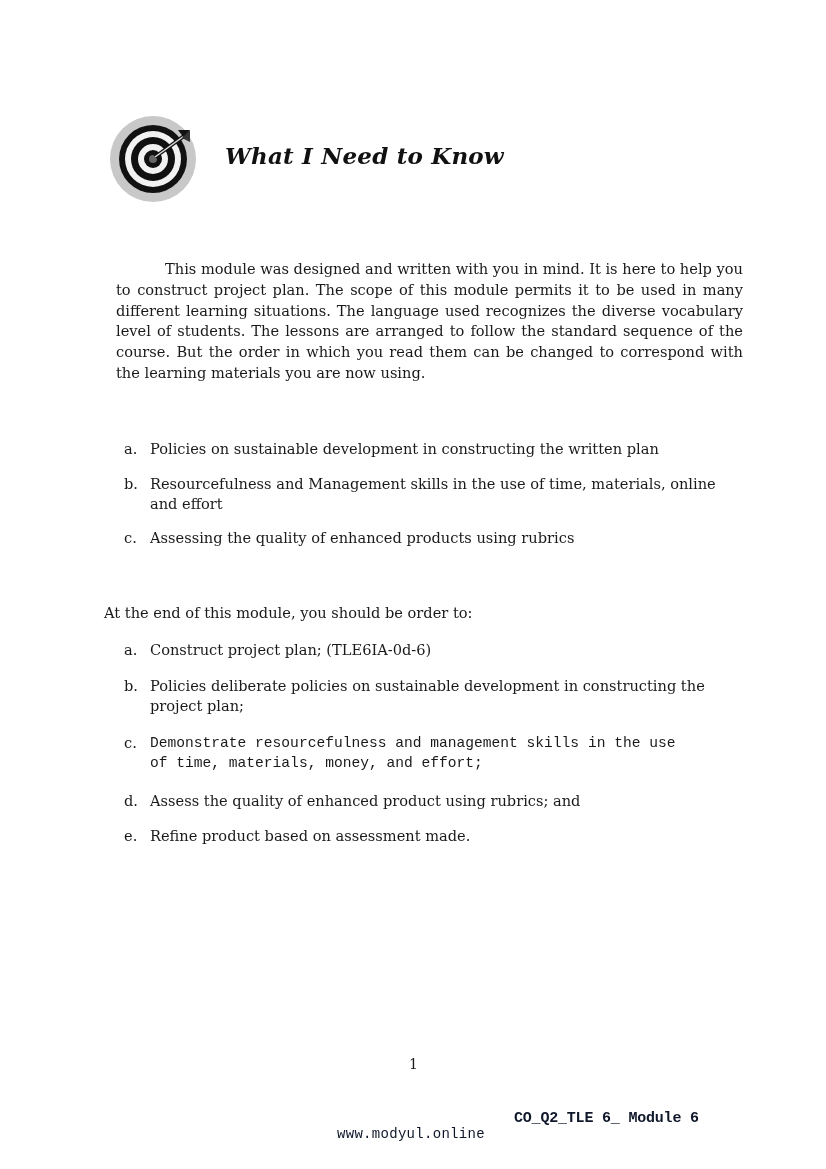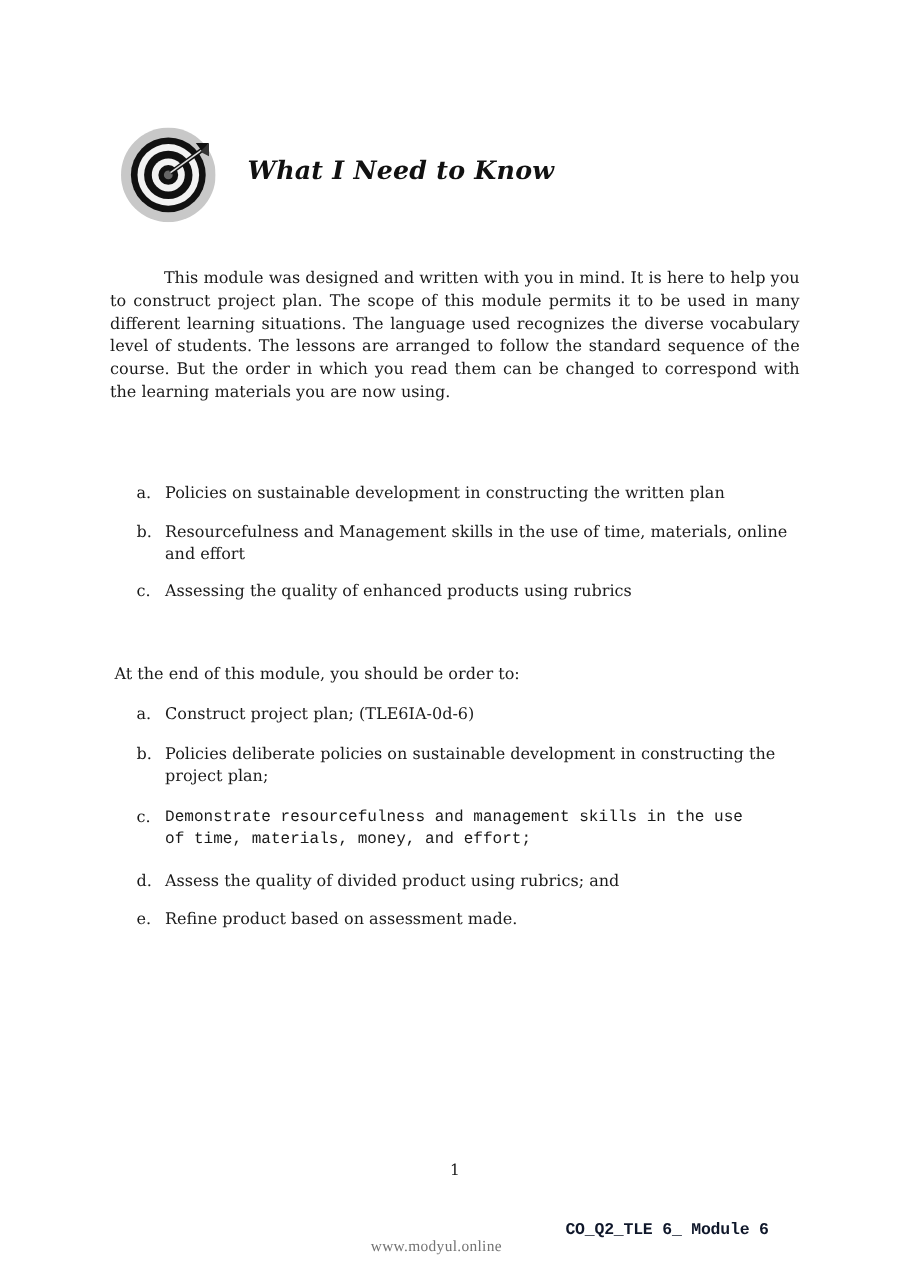--- a/index.html
+++ b/index.html
@@ -22,22 +22,22 @@
   .olist { position:absolute; left:124px; width:610px; margin:0; padding:0; list-style:none; }
   .olist li { display:flex; font-size:14.6px; line-height:20.5px; }
   .olist .letter { width:26px; flex:none; }
   .olist .txt { flex:1; }
   .list1 { top:439px; }
   .list2 { top:640px; }
 
   .page-num { position:absolute; left:409px; top:1056px; font-size:14px; }
   .footer-code { position:absolute; left:514px; top:1110px; font-family:Liberation Mono, monospace;
                  font-weight:bold; font-size:15px; color:#0f172a; letter-spacing:-0.2px; }
-  .watermark { position:absolute; left:337px; top:1126px; font-family:Liberation Serif, serif;
-               font-size:14px; color:#737373; letter-spacing:0.3px; }
+  .watermark { position:absolute; left:337px; top:1126px; font-family:Liberation Mono, monospace;
+               font-size:14px; color:#0f172a; letter-spacing:0.3px; }
 </style>
 </head>
 <body>
 
 <div class="page">
 
   <svg class="target-icon" viewBox="0 0 86 86">
     <circle cx="43" cy="43" r="43" fill="#c8c8c8"></circle>
     <circle cx="43" cy="43" r="34" fill="#111"></circle>
     <circle cx="43" cy="43" r="28" fill="#f2f2f2"></circle>
@@ -46,21 +46,21 @@
     <circle cx="43" cy="43" r="9" fill="#111"></circle>
     <circle cx="43" cy="43" r="4" fill="#666"></circle>
     <line x1="45" y1="41" x2="74" y2="20" stroke="#111" stroke-width="4"></line>
     <line x1="45" y1="41" x2="74" y2="20" stroke="#ddd" stroke-width="1.5"></line>
     <polygon points="68,14 80,14 74,22" fill="#111"></polygon>
     <polygon points="80,26 80,14 72,22" fill="#333"></polygon>
   </svg>
 
   <div class="title">What I Need to Know</div>
 
-  <p class="intro body-text" style="margin:0;">
+  <p class="intro body-text" style="margin:16px;">
     <span class="indent"></span><span>This module was designed and written with you in mind. It is here to help you to construct project plan. The scope of this module permits it to be used in many different learning situations. The language used recognizes the diverse vocabulary level of students. The lessons are arranged to follow the standard sequence of the course. But the order in which you read them can be changed to correspond with the learning materials you are now using.</span>
   </p>
 
   <ul class="olist list1">
     <li style="margin-bottom:14px;">
       <span class="letter">a.</span>
       <span class="txt">Policies on sustainable development in constructing the written plan</span>
     </li>
     <li style="margin-bottom:13px;">
       <span class="letter">b.</span>
@@ -81,21 +81,21 @@
     <li style="margin-bottom:16px;">
       <span class="letter">b.</span>
       <span class="txt">Policies deliberate policies on sustainable development in constructing the project plan;</span>
     </li>
     <li style="margin-bottom:17px;">
       <span class="letter">c.</span>
       <span class="txt" style="padding-right:40px;font-family:Liberation Mono, monospace;">Demonstrate resourcefulness and management skills in the use of time, materials, money, and effort;</span>
     </li>
     <li style="margin-bottom:15px;">
       <span class="letter">d.</span>
-      <span class="txt">Assess the quality of divided product using rubrics; and</span>
+      <span class="txt">Assess the quality of enhanced product using rubrics; and</span>
     </li>
     <li>
       <span class="letter">e.</span>
       <span class="txt">Refine product based on assessment made.</span>
     </li>
   </ul>
 
   <div class="page-num">1</div>
   <div class="footer-code">CO_Q2_TLE 6_ Module 6</div>
   <div class="watermark">www.modyul.online</div>

